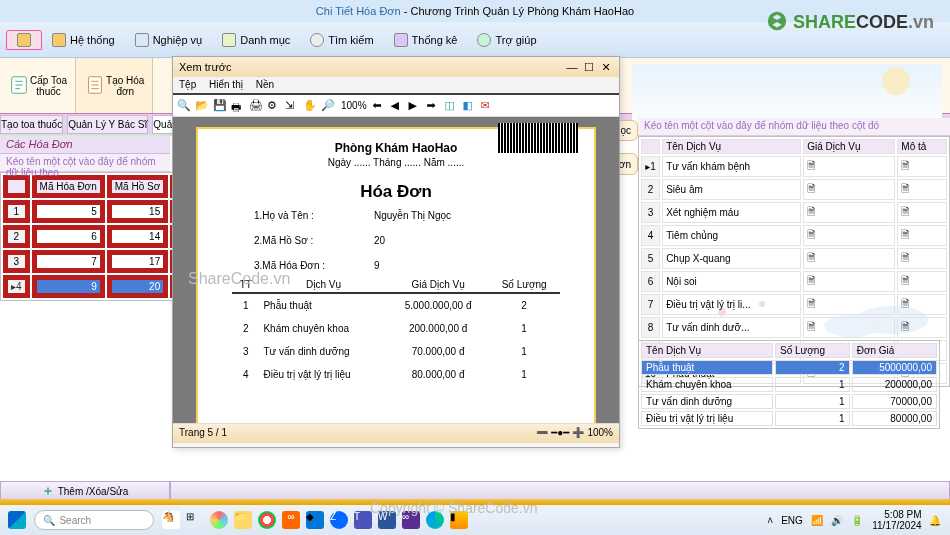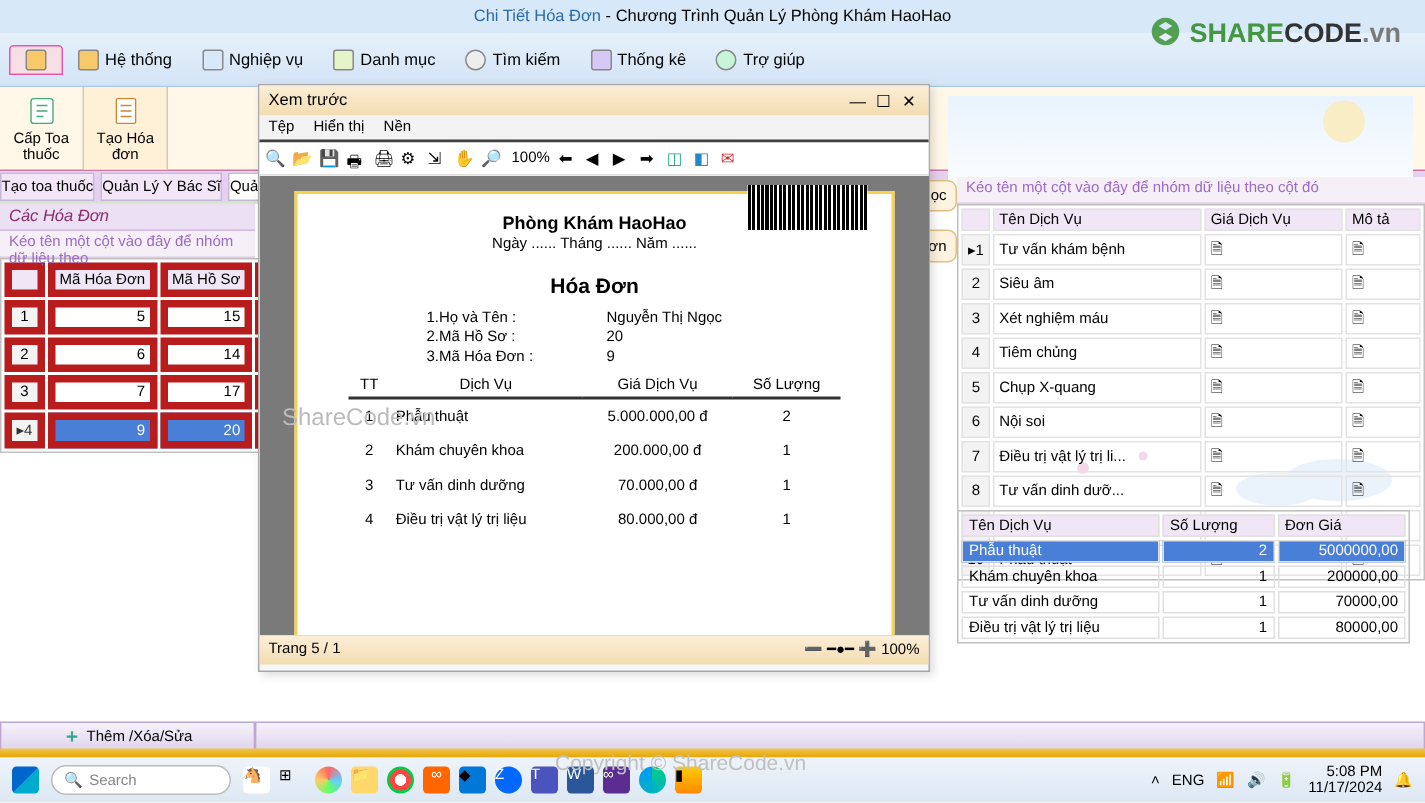--- a/index.html
+++ b/index.html
@@ -11,21 +11,21 @@
   .titlebar .title b { color: #2a6aa8; font-weight: normal; }
   .sharecode-logo { position: absolute; right: 16px; top: 10px; font-size: 18px; font-weight: bold; color: #42973f; z-index: 5; }
   .sharecode-logo span.dot { color: #7a7a7a; }
   
   
   .ribbon { background: linear-gradient(#e6f0fb,#d3e4f6); border-bottom: 1px solid #a9c7e6; height: 36px; display: flex; align-items: center; padding-left: 6px; gap: 0; }
   .ribbon-tab { display: flex; align-items: center; gap: 4px; padding: 2px 10px; font-size: 11px; cursor: pointer; }
   .ribbon-tab.first { background: #f6e0e6; border: 1px solid #e5a; border-radius: 3px 3px 0 0; }
   
   .ribbon-body { height: 56px; background: #fff8e8; border-bottom: 1px solid #c7a; display: flex; }
-  .ribbon-group { display: flex; flex-direction: column; align-items: center; justify-content: center; padding: 2px 8px; border-right: 1px solid #d8c7b8; min-width: 56px; font-size: 10px; cursor: pointer; }
+  .ribbon-group { display: flex; align-items: center; justify-content: center; padding: 2px 8px; border-right: 1px solid #d8c7b8; min-width: 56px; font-size: 10px; cursor: pointer; }
   .ribbon-group.sel { background: #fff0d8; }
   .rg-icon { width: 22px; height: 22px; display: block; margin-bottom: 2px; }
   
   
   .subtabs { height: 22px; background: #e6d0f0; display: flex; align-items: center; font-size: 10px; border-bottom: 1px solid #bfa; }
   .subtabs .st { padding: 3px 0; border: 1px solid #c8b8d8; background: #f2e6f8; margin-right: 4px; }
   .subtabs .st.selected { background: #fff; }
   .sectiontitle { height: 18px; background: #ece0f4; padding: 2px 6px; font-style: italic; color: #8a2b6a; border-bottom: 1px solid #d0b8e0;}
   .hint { height: 18px; background: #f6eff8; color: #9b6bc1; font-size: 10px; padding: 2px 6px; border-bottom: 1px solid #e0c8e8;}
   
@@ -68,22 +68,22 @@
   .pw-menu { height: 18px; background: #f3f3f3; font-size: 10px; padding: 2px 6px; border-bottom: 2px solid #404040; }
   .pw-menu span { margin-right: 10px; cursor: pointer;}
   .pw-tools { height: 22px; background: #fff; border-bottom: 1px solid #ddd; display:flex; align-items:center; padding: 0 4px; gap: 4px; }
   .pw-tools .t { width: 14px; height: 14px; display:inline-block; cursor: pointer;}
   .pw-tools .zoom { font-size: 10px; padding: 0 2px;}
   .pw-body { height: 306px; background: #7a7a7a; overflow: auto; padding: 10px; }
   .page { width: 400px; min-height: 320px; background: #fff; margin: 0 auto; border: 2px solid #f7d24a; padding: 12px 16px; }
   .clinic { text-align: center; font-weight: bold; font-size: 12px; }
   .dateline { text-align: center; font-size: 10px; margin-top: 2px; }
   .barcode { width: 80px; height: 30px; background: repeating-linear-gradient(90deg,#000 0 2px,#fff 2px 3px); float:right; margin-top:-32px; }
-  .inv-title { text-align: center; font-weight: bold; font-size: 14px; margin: 14px 0 8px; }
-  .inv-fields { font-size: 10px; display: grid; grid-template-columns: 120px 1fr; row-gap: 2px; margin-left: 70px;}
+  .inv-title { text-align: center; font-weight: bold; font-size: 17px; margin: 14px 0 8px; }
+  .inv-fields { font-size: 10px; display: grid; grid-template-columns: 120px 1fr; row-gap: 14px; margin-left: 40px;}
   .inv-table { width: 90%; margin: 6px auto 10px; font-size: 10px; border-collapse: collapse; }
   .inv-table th { border-bottom: 1px solid #333; padding: 2px 4px; font-weight: normal; }
   .inv-row td { padding: 6px 4px; text-align: center; }
   .inv-table hr { border:none; border-top:1px solid #333;}
   .inv-row td.svc { text-align: left; }
   .pw-status { height: 20px; background: linear-gradient(#fbefd8,#f3dcb0); font-size: 10px; padding: 3px 6px; border-top: 1px solid #ddd; display:flex; justify-content:space-between;}
   
   
   .taskbar { position: absolute; bottom: 0; left: 0; right: 0; height: 30px; background: linear-gradient(#eef3f9,#dde8f4); display: flex; align-items: center; padding: 0 8px; gap: 8px; font-size: 10px; }
   .taskbar .search { flex: 0 0 120px; height: 20px; border: 1px solid #bbb; border-radius: 12px; padding: 2px 8px; background: #fff; display:flex; align-items:center; gap:4px;}

